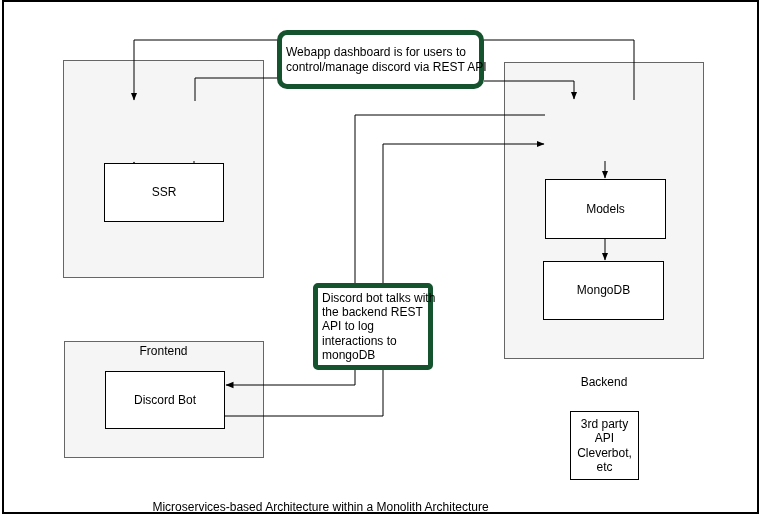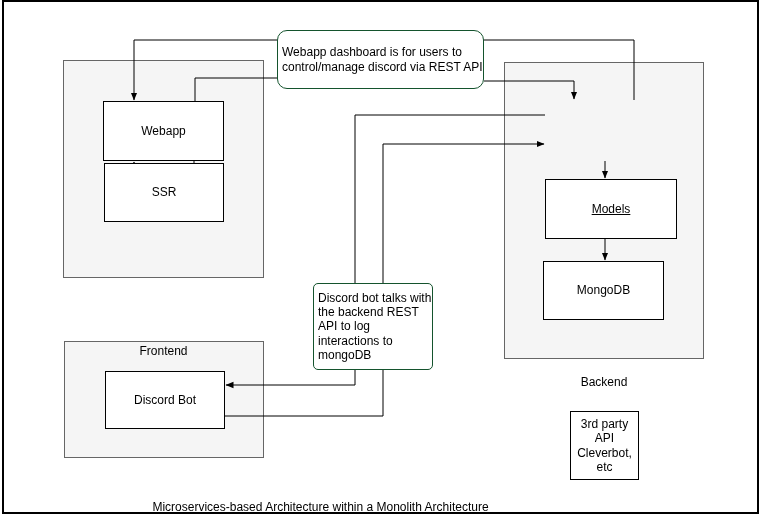--- a/index.html
+++ b/index.html
@@ -15,21 +15,21 @@
   .group{
     position:absolute;background:#f5f5f5;border:1px solid #666666;
     box-sizing:border-box;
   }
   .node{
     position:absolute;background:#ffffff;border:1px solid #000;
     box-sizing:border-box;display:flex;align-items:center;justify-content:center;
     text-align:center;white-space:pre;line-height:1.2;
   }
   .note{
-    position:absolute;background:#ffffff;border:1px solid #14532d;
+    position:absolute;background:#ffffff;border:5px solid #14532d;
     box-sizing:border-box;display:flex;align-items:center;
     white-space:pre;line-height:1.2;padding:0 4px;
   }
   .note.r10{border-radius:10px;}
   .note.r14{border-radius:5px;}
   .label{
     position:absolute;text-align:center;line-height:1.2;
   }
   svg.edges-layer{position:absolute;left:0;top:0;}
   svg.edges-layer path.edge{fill:none;stroke:#000;stroke-width:1;}
@@ -56,28 +56,25 @@
     <path class="edge" d="M484,40 L634,40 L634,100"></path>
     <path class="edge" marker-end="url(#arrow)" d="M484,81 L574,81 L574,99"></path>
     <path class="edge" marker-end="url(#arrow)" d="M134,181 L134,162"></path>
     <path class="edge" marker-end="url(#arrow)" d="M194,161 L194,180"></path>
     <path class="edge" marker-end="url(#arrow)" d="M605,161 L605,178"></path>
     <path class="edge" marker-end="url(#arrow)" d="M605,239 L605,260"></path>
     <path class="edge" marker-end="url(#arrow)" d="M545,115 L355,115 L355,385 L226,385"></path>
     <path class="edge" marker-end="url(#arrow)" d="M225,416 L383,416 L383,144 L544,144"></path>
   </svg>
 
-  <div class="node" style="left:103px;top:101px;width:121px;height:60px;">
-    <span>Webapp</span>
-  </div>
   <div class="node" style="left:104px;top:163px;width:120px;height:59px;">
     <span>SSR</span>
   </div>
 
-  <div class="node" style="left:545px;top:179px;width:132px;height:60px;text-decoration:underline;">
+  <div class="node" style="left:545px;top:179px;width:121px;height:60px;">
     <span>Models</span>
   </div>
   <div class="node" style="left:543px;top:261px;width:121px;height:59px;">
     <span>MongoDB</span>
   </div>
 
   <div class="node" style="left:105px;top:371px;width:120px;height:58px;">
     <span>Discord Bot</span>
   </div>
 

